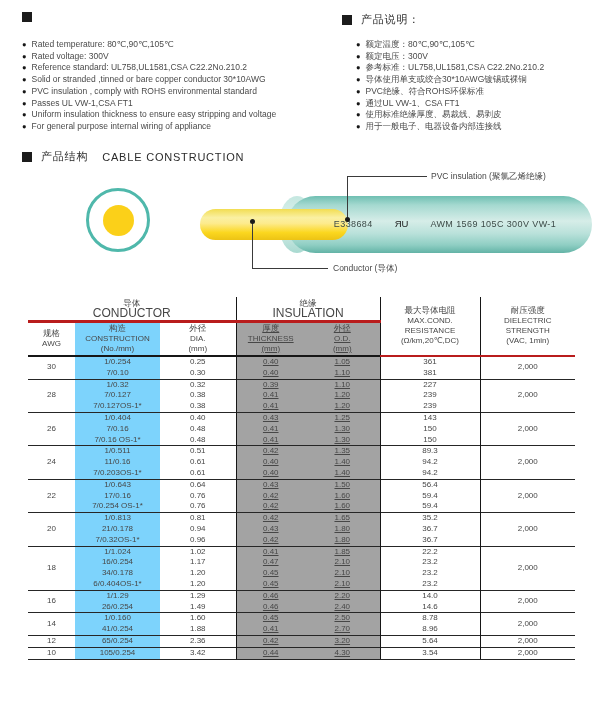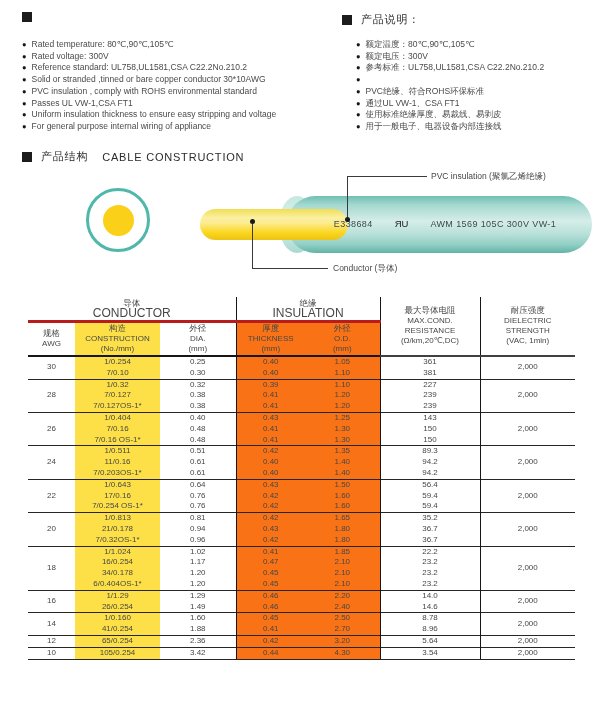--- a/index.html
+++ b/index.html
@@ -40,23 +40,23 @@
   
   table.spec { left:28px; top:297px; width:547px; position:absolute;
     border-collapse:collapse; table-layout:fixed; }
   table.spec th, table.spec td { font-weight:normal; text-align:center; color:#474747;
     padding:0; vertical-align:middle; }
   th.grp { height:24px; border-bottom:3px solid #b91c1c; }
   th.grp div { font-size:12px; line-height:10px; }
   th.grp div.cn, th.sub div.cn, th.tall div.cn { font-size:8.5px; }
   th.sub { height:35px; border-bottom:2px solid #161616; }
   th.sub div, th.tall div { font-size:8px; line-height:9.8px; }
-  th.tall { border-bottom:2px solid #404040; }
-  .c-yellow { background:#fde047; }
-  .c-blue { background:#f97316; }
+  th.tall { border-bottom:2px solid #b91c1c; }
+  .c-yellow { background:#7dd3fc; }
+  .c-blue { background:#a3a3a3;text-decoration:underline; }
   .v-line { border-left:1.5px solid #161616; }
   tbody td { border-top:1.4px solid #262626; font-size:8px; padding:2.5px 0; }
   tbody tr:last-child td { border-bottom:1.4px solid #262626; }
   tbody td div { line-height:10.8px; }
 </style>
 </head>
 <body>
 
 <div class="abs sec-head" style="left:22px; top:12px;">
   <span class="sq"></span>
@@ -108,20 +108,21 @@
     <li>
       <span class="dot">●</span>
       <span>额定电压：300V</span>
     </li>
     <li>
       <span class="dot">●</span>
       <span>参考标准：UL758,UL1581,CSA C22.2No.210.2</span>
     </li>
     <li>
       <span class="dot">●</span>
+      <span>导体使用单支或绞合30*10AWG镀锡或裸铜</span>
     </li>
     <li>
       <span class="dot">●</span>
       <span>PVC绝缘、符合ROHS环保标准</span>
     </li>
     <li>
       <span class="dot">●</span>
       <span>通过UL VW-1、CSA FT1</span>
     </li>
     <li>

